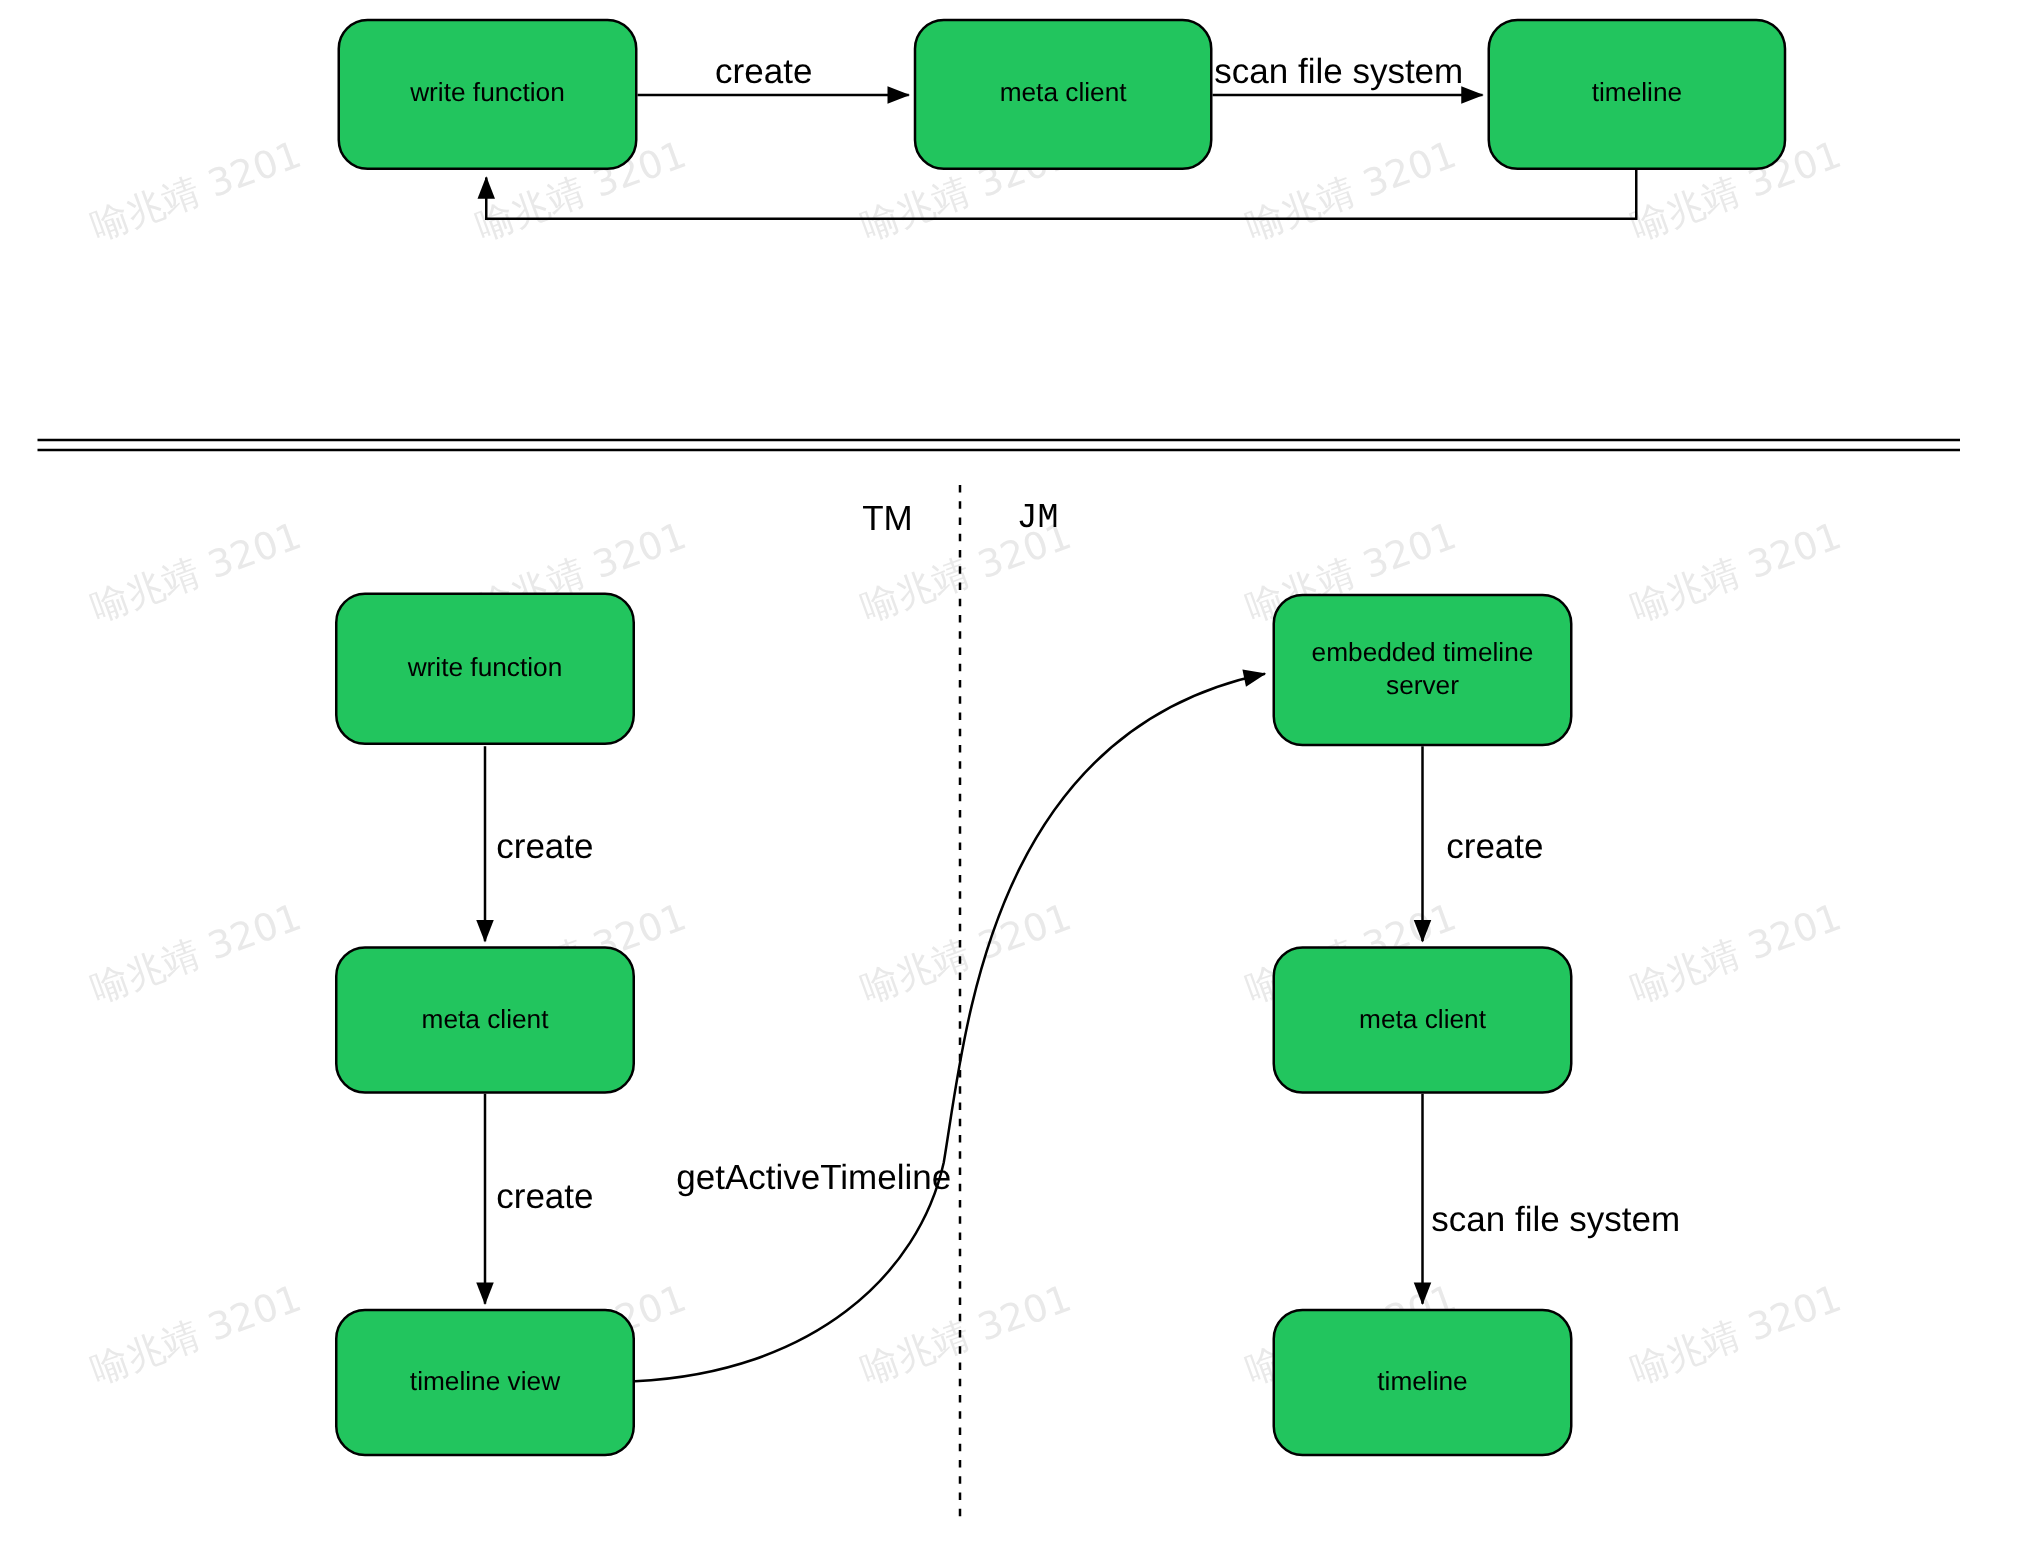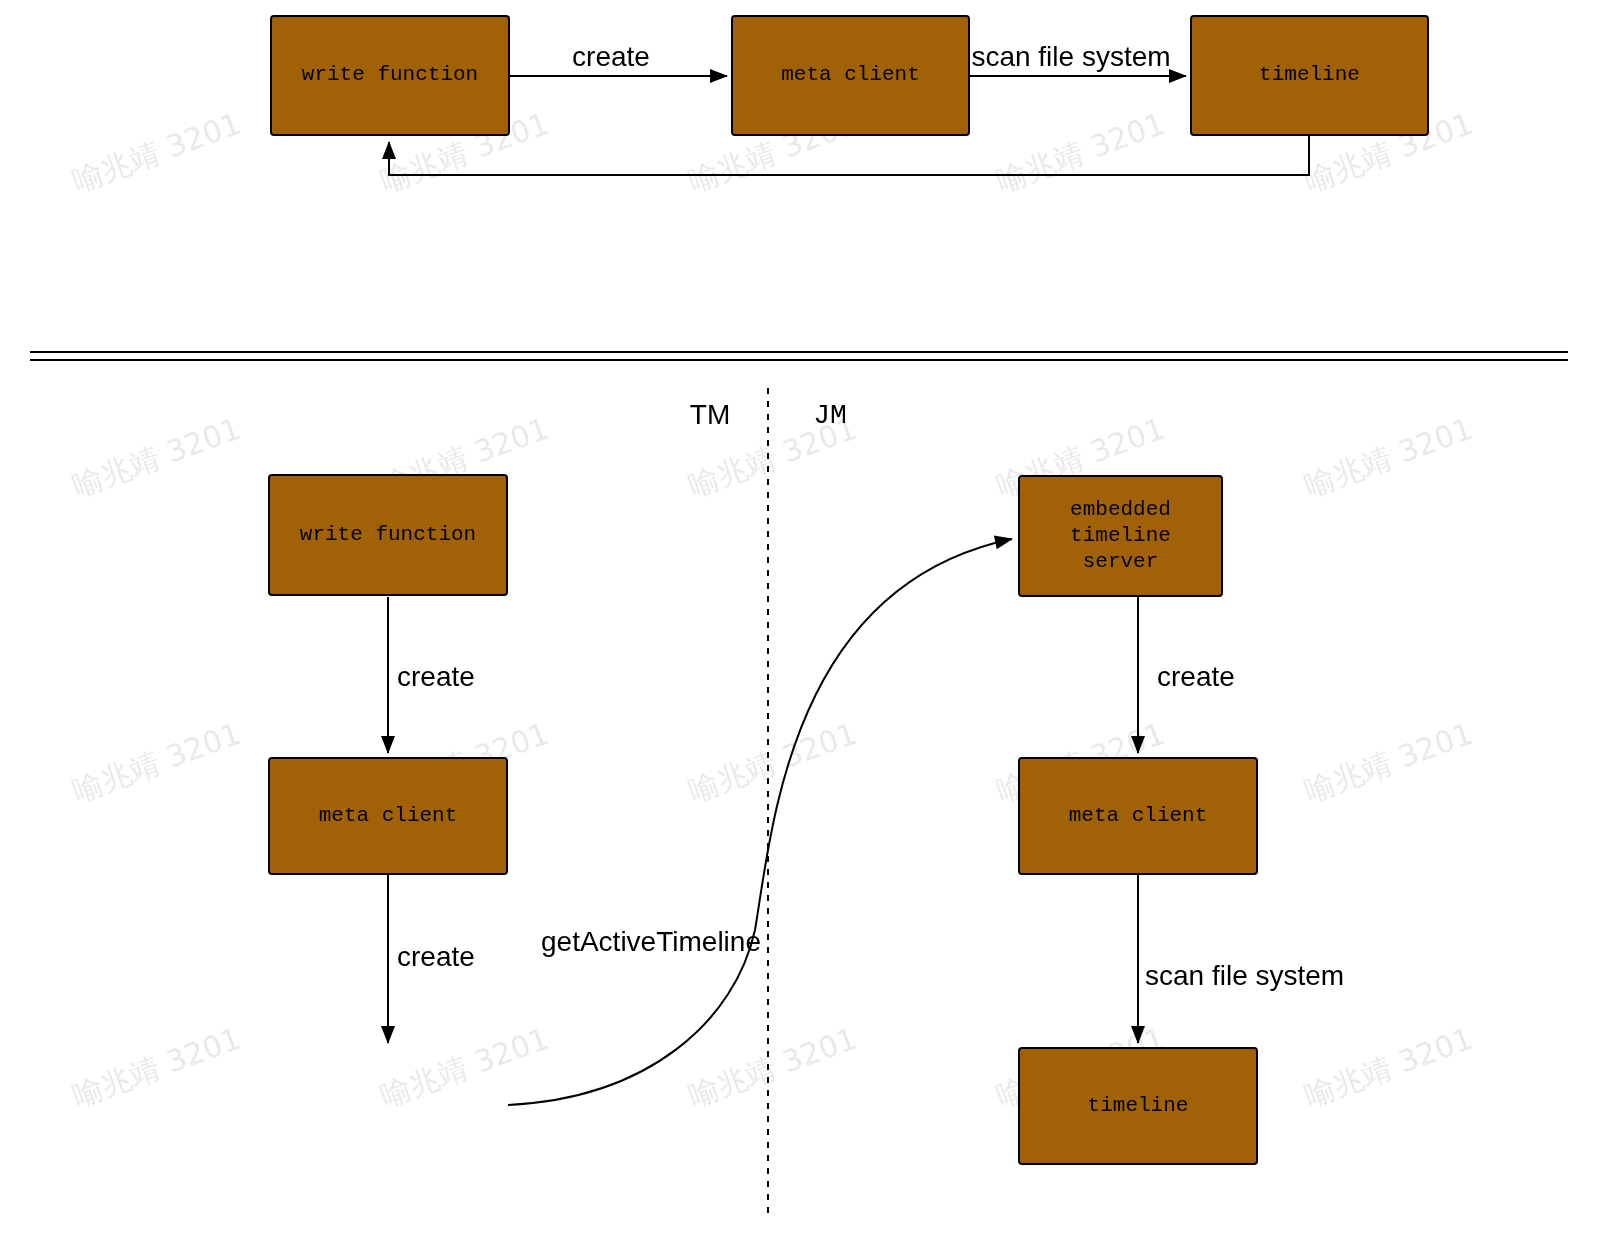--- a/index.html
+++ b/index.html
@@ -8,23 +8,23 @@
     font-family:"Liberation Sans", sans-serif;color:#000;overflow:hidden;
   }
   #wm-layer{position:absolute;inset:0;z-index:0;}
   .wm{
     position:absolute;font-size:30px;color:#e9e9e9;white-space:nowrap;
     transform:translate(-50%,-50%) rotate(-20deg);
     font-family:"DejaVu Sans", sans-serif;user-select:none;
   }
   #wire-layer{position:absolute;left:0;top:0;z-index:1;}
   .node{
-    position:absolute;background:#a16207;border:2px solid #000;border-radius:4px;
+    position:absolute;background:#22c55e;border:2px solid #000;border-radius:24px;
     display:flex;align-items:center;justify-content:center;text-align:center;
-    font-size:21px;line-height:1.25;box-sizing:border-box;z-index:2;font-family:Liberation Mono, monospace;
+    font-size:21px;line-height:1.25;box-sizing:border-box;z-index:2;
   }
   .lbl{position:absolute;font-size:28px;white-space:nowrap;z-index:3;}
   .cc{transform:translate(-50%,-50%);}
   .vc{transform:translateY(-50%);}
 </style>
 </head>
 <body>
 
 <div id="canvas">
 
@@ -75,22 +75,23 @@
 
     <path d="M 508 1105 C 650 1098 735 1020 755 930 C 772 830 790 585 1012 539" stroke="#000" stroke-width="2" fill="none" marker-end="url(#arrow)"></path>
   </svg>
 
   <div class="node" style="left:270px;top:15px;width:240px;height:121px;">write function</div>
   <div class="node" style="left:731px;top:15px;width:239px;height:121px;">meta client</div>
   <div class="node" style="left:1190px;top:15px;width:239px;height:121px;">timeline</div>
 
   <div class="node" style="left:268px;top:474px;width:240px;height:122px;">write function</div>
   <div class="node" style="left:268px;top:757px;width:240px;height:118px;">meta client</div>
+  <div class="node" style="left:268px;top:1047px;width:240px;height:118px;">timeline view</div>
 
-  <div class="node" style="left:1018px;top:475px;width:205px;height:122px;padding:0 16px;">embedded timeline server</div>
+  <div class="node" style="left:1018px;top:475px;width:240px;height:122px;padding:0 16px;">embedded timeline server</div>
   <div class="node" style="left:1018px;top:757px;width:240px;height:118px;">meta client</div>
   <div class="node" style="left:1018px;top:1047px;width:240px;height:118px;">timeline</div>
 
   <span class="lbl cc" style="left:611px;top:57px;">create</span>
   <span class="lbl cc" style="left:1071px;top:57px;">scan file system</span>
 
   <span class="lbl cc" style="left:710px;top:415px;">TM</span>
   <span class="lbl cc" style="left:830px;top:415px;font-family:Liberation Mono, monospace;">JM</span>
 
   <span class="lbl vc" style="left:397px;top:677px;">create</span>

